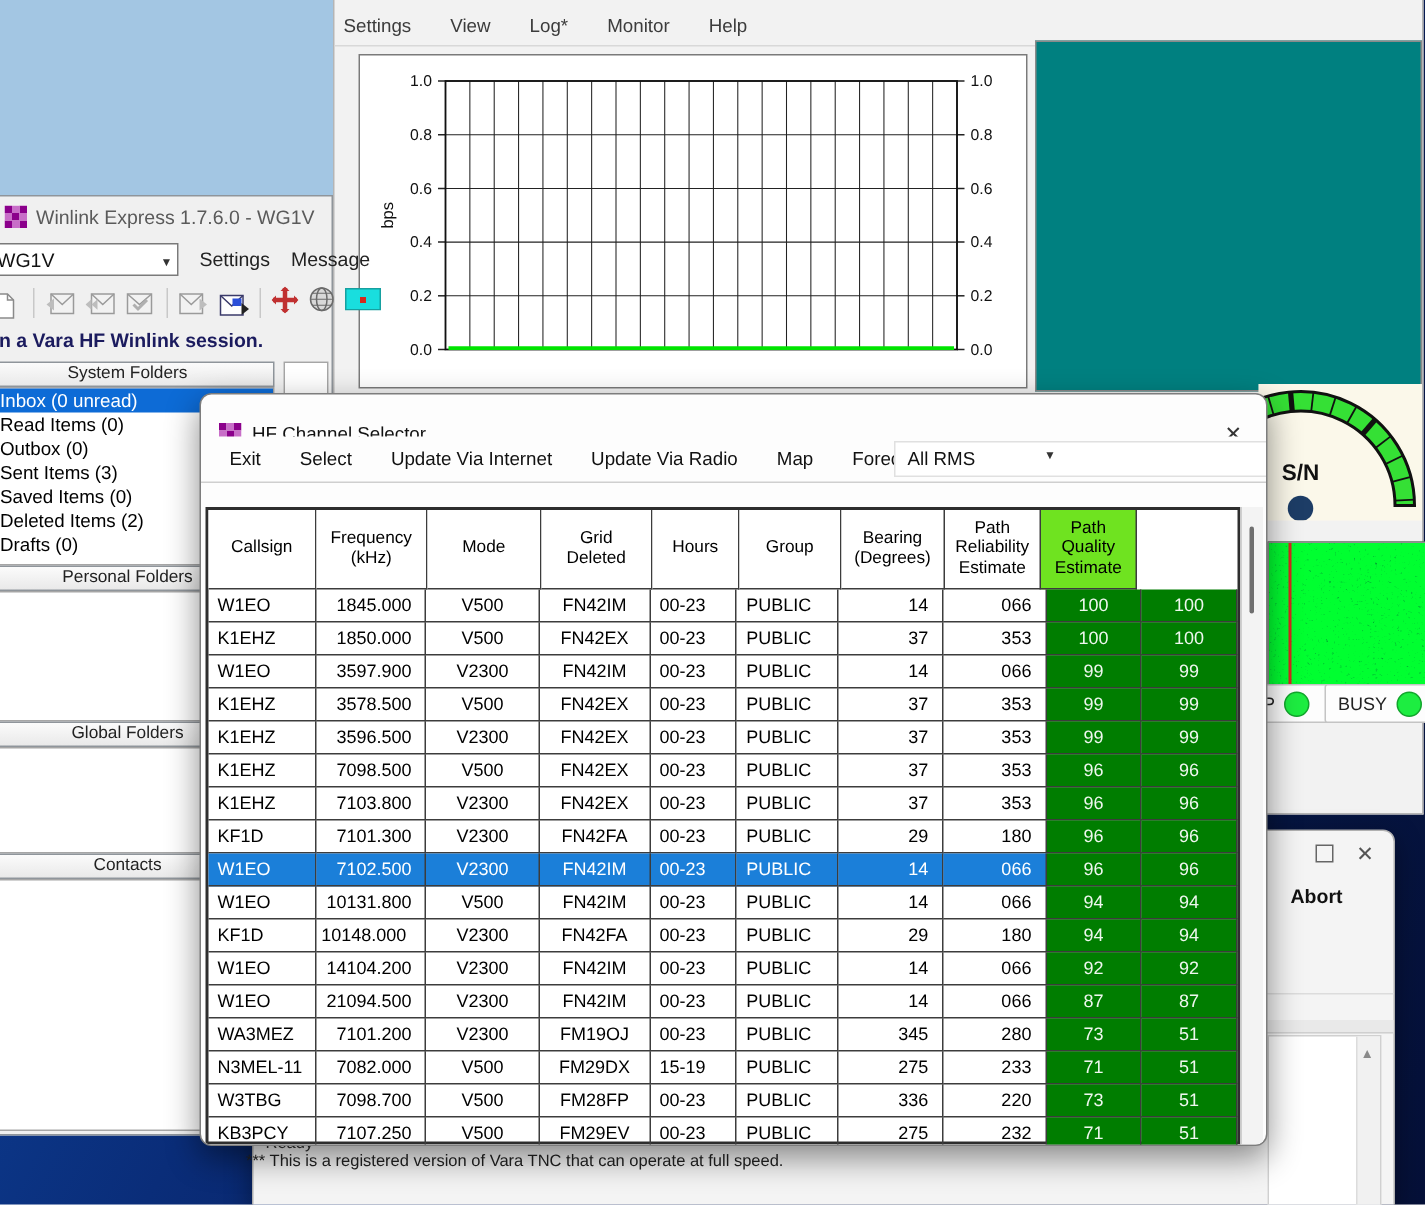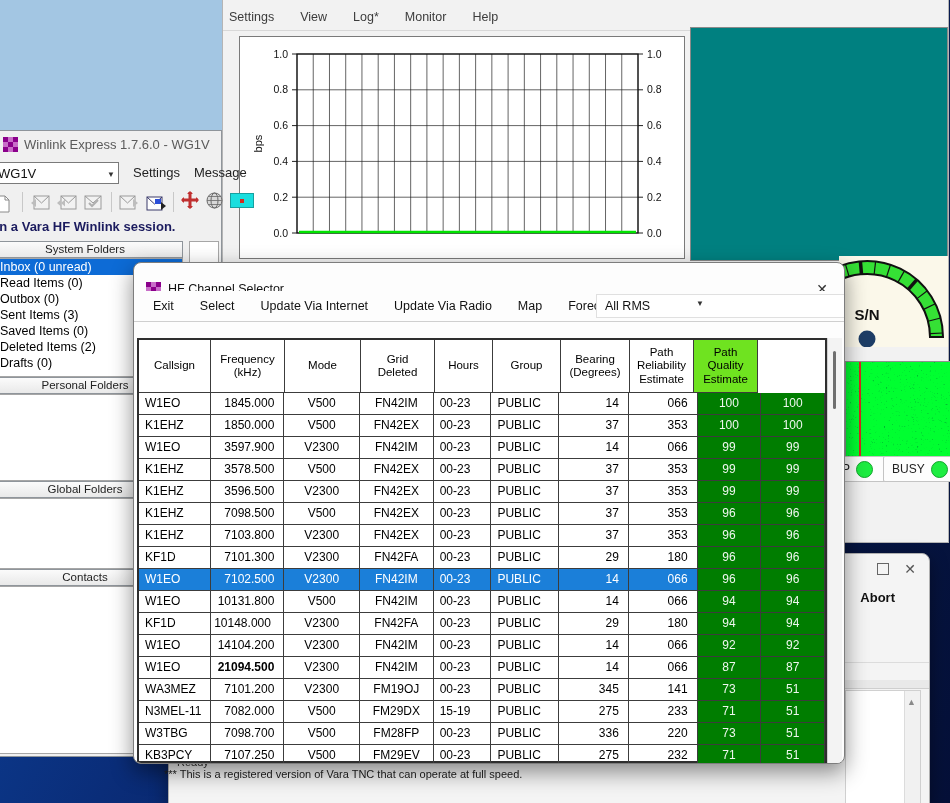--- a/index.html
+++ b/index.html
@@ -534,39 +534,39 @@
           <div class="tcell align-center" style="width: 74px;">FN42IM</div>
           <div class="tcell align-left" style="width: 58px;">00-23</div>
           <div class="tcell align-left" style="width: 68px;">PUBLIC</div>
           <div class="tcell align-right" style="width: 70px;">14</div>
           <div class="tcell align-right" style="width: 69px;">066</div>
           <div class="tcell align-center green" style="width: 64px;">92</div>
           <div class="tcell align-center green" style="width: 64px;">92</div>
         </div>
         <div class="trow">
           <div class="tcell align-left" style="width: 72px;">W1EO</div>
-          <div class="tcell align-right" style="width: 74px; font-weight: bold;">21094.500</div>
+          <div class="tcell align-right" style="width: 74px;">21094.500</div>
           <div class="tcell align-center" style="width: 76px;">V2300</div>
           <div class="tcell align-center" style="width: 74px;">FN42IM</div>
           <div class="tcell align-left" style="width: 58px;">00-23</div>
           <div class="tcell align-left" style="width: 68px;">PUBLIC</div>
           <div class="tcell align-right" style="width: 70px;">14</div>
           <div class="tcell align-right" style="width: 69px;">066</div>
           <div class="tcell align-center green" style="width: 64px;">87</div>
           <div class="tcell align-center green" style="width: 64px;">87</div>
         </div>
         <div class="trow">
           <div class="tcell align-left" style="width: 72px;">WA3MEZ</div>
           <div class="tcell align-right" style="width: 74px;">7101.200</div>
           <div class="tcell align-center" style="width: 76px;">V2300</div>
           <div class="tcell align-center" style="width: 74px;">FM19OJ</div>
           <div class="tcell align-left" style="width: 58px;">00-23</div>
           <div class="tcell align-left" style="width: 68px;">PUBLIC</div>
           <div class="tcell align-right" style="width: 70px;">345</div>
-          <div class="tcell align-right" style="width: 69px;">141</div>
+          <div class="tcell align-right" style="width: 69px;">280</div>
           <div class="tcell align-center green" style="width: 64px;">73</div>
           <div class="tcell align-center green" style="width: 64px;">51</div>
         </div>
         <div class="trow">
           <div class="tcell align-left" style="width: 72px;">N3MEL-11</div>
           <div class="tcell align-right" style="width: 74px;">7082.000</div>
           <div class="tcell align-center" style="width: 76px;">V500</div>
           <div class="tcell align-center" style="width: 74px;">FM29DX</div>
           <div class="tcell align-left" style="width: 58px;">15-19</div>
           <div class="tcell align-left" style="width: 68px;">PUBLIC</div>

